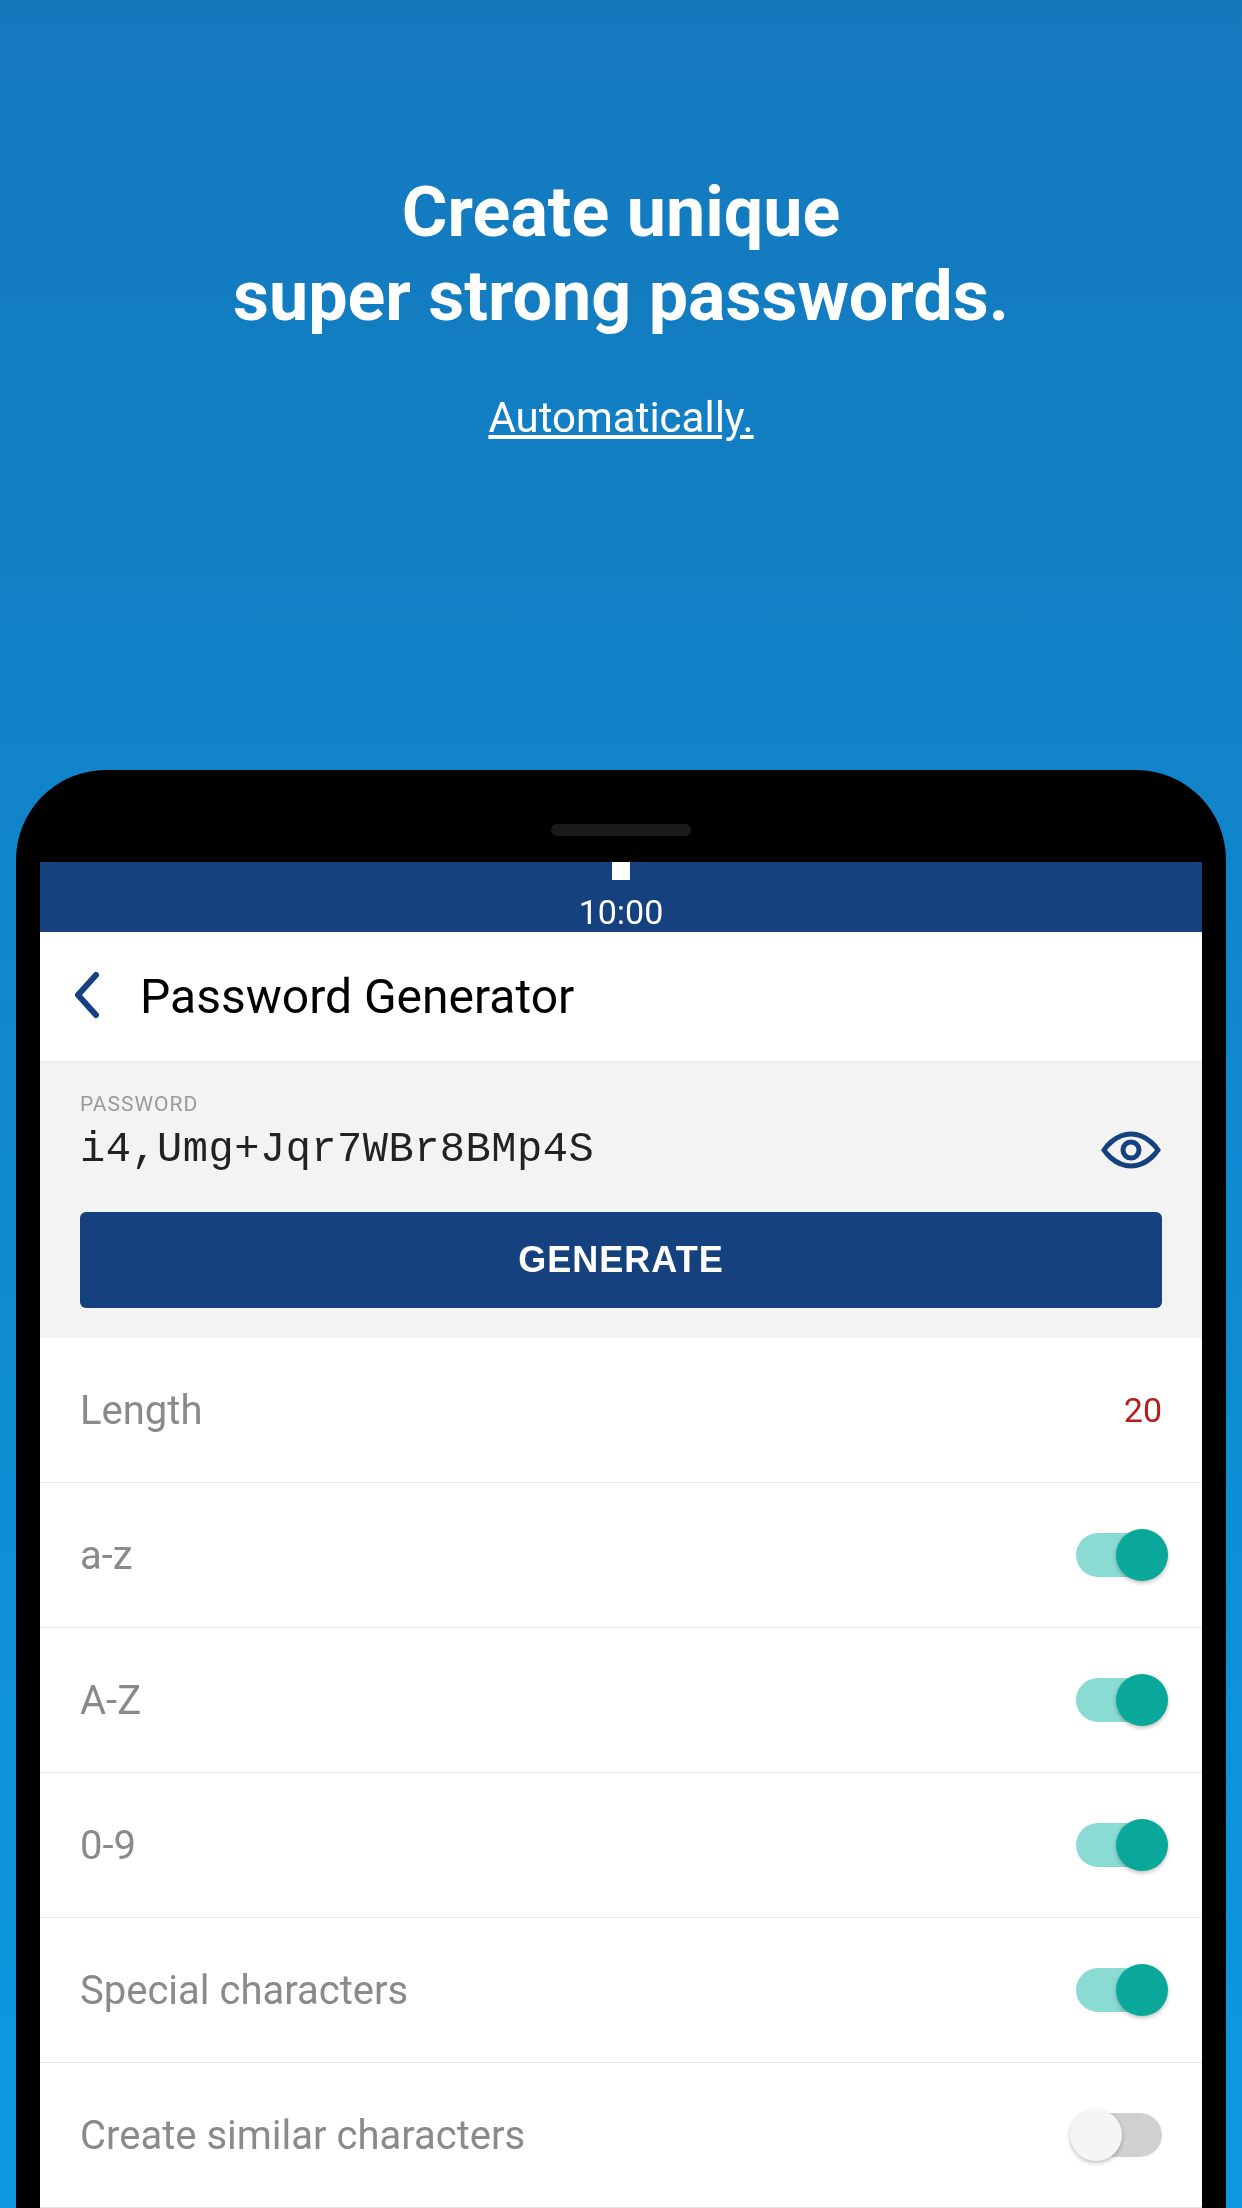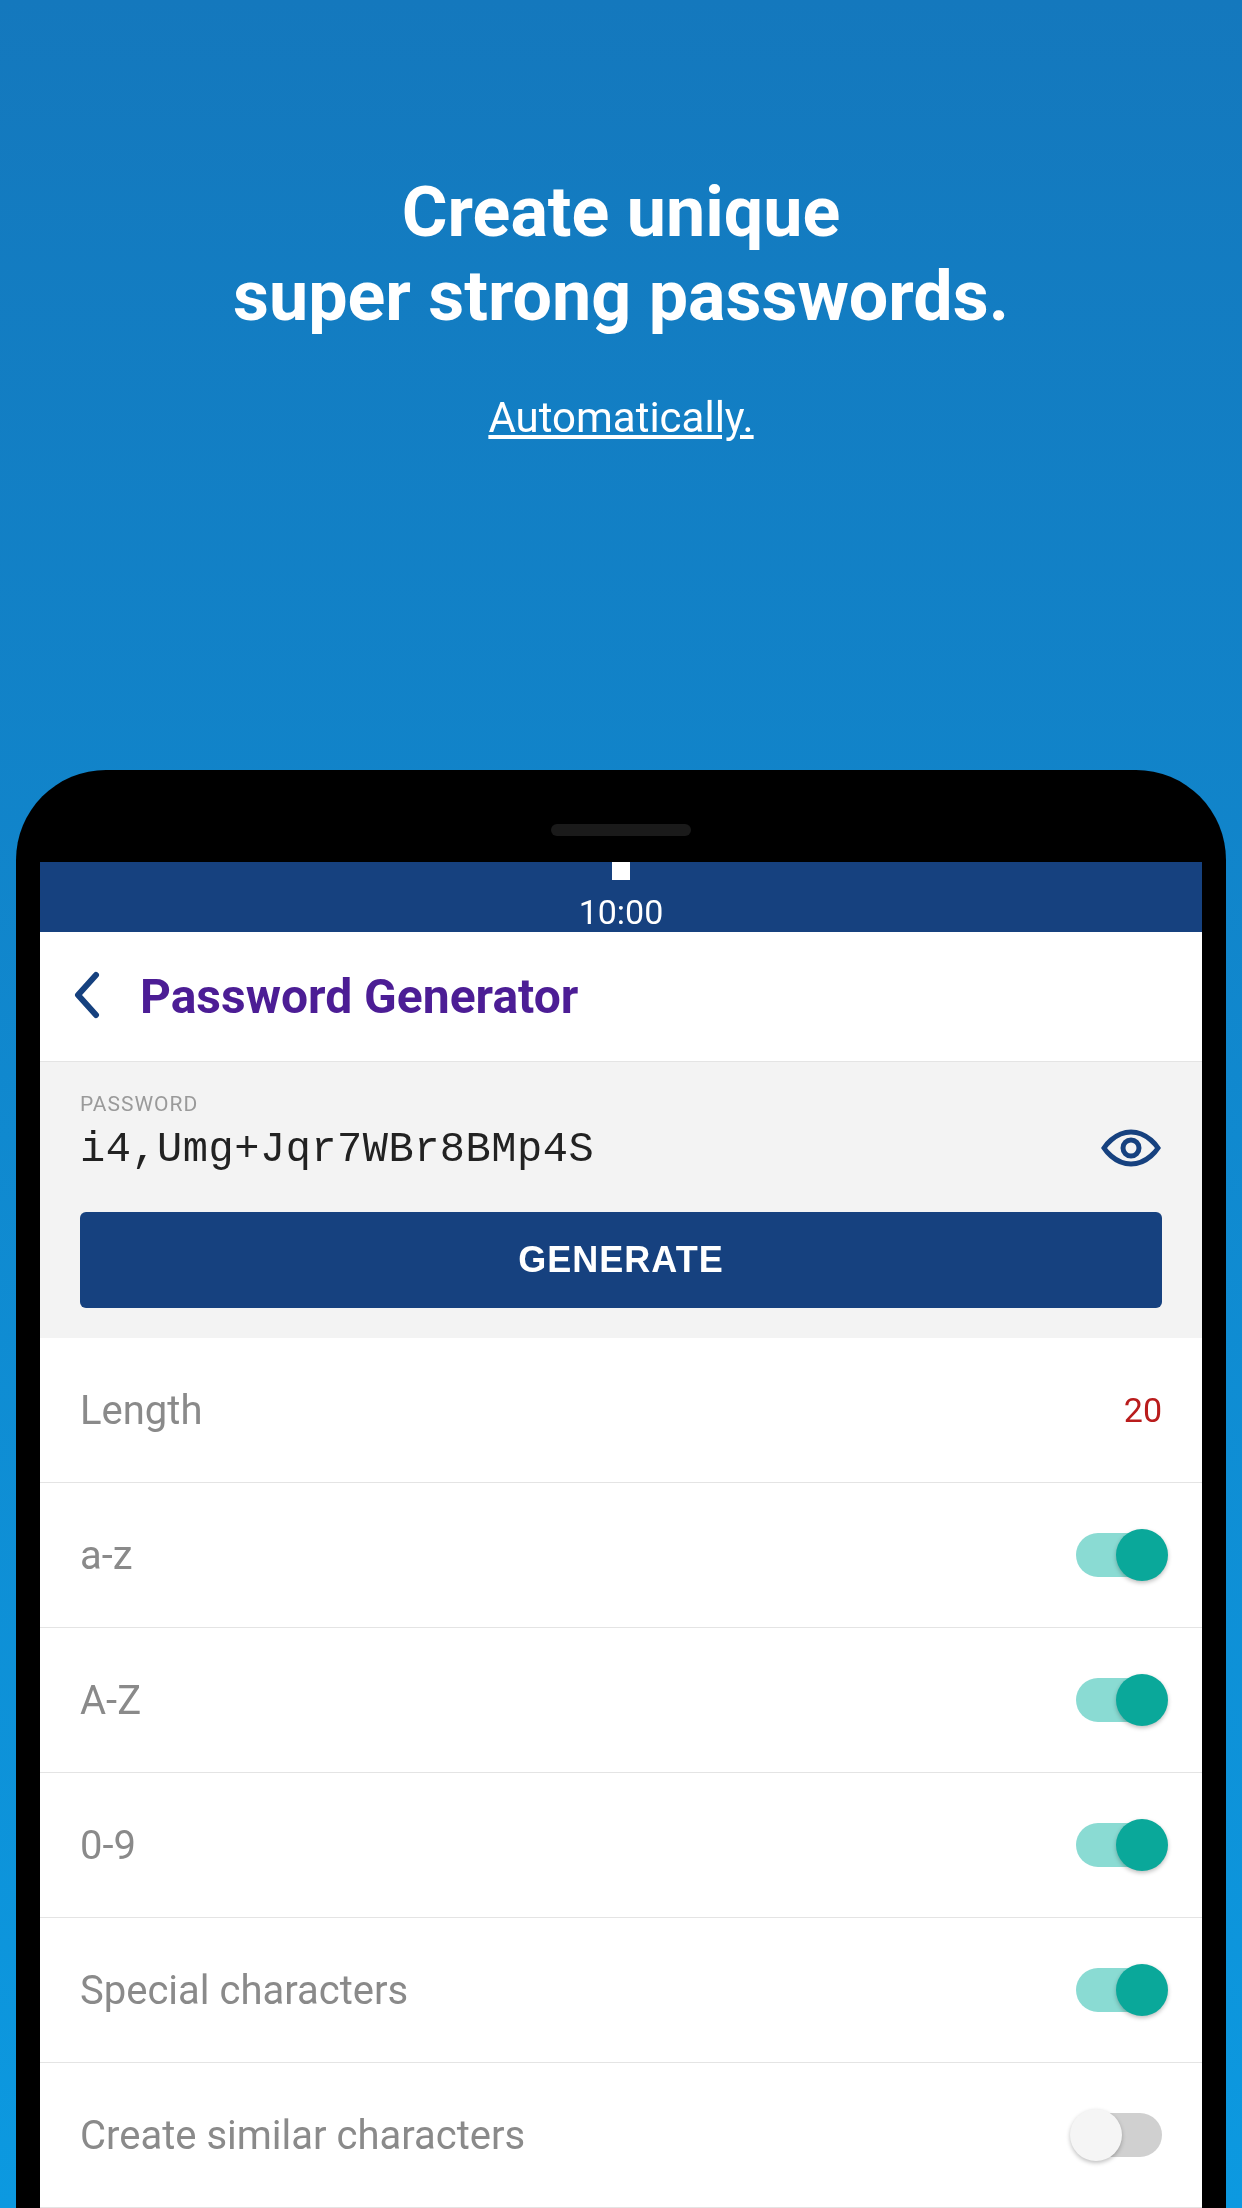--- a/index.html
+++ b/index.html
@@ -91,38 +91,38 @@
     display: flex;
     align-items: center;
     padding: 0 30px;
     gap: 40px;
     border-bottom: 1px solid #e4e4e4;
   }
   .back-icon {
     color: #16417f;
   }
   .app-title {
-    color: #4c1d95;
+    color: #000000;
     font-size: 48px;
-    font-weight: 700;
+    font-weight: 400;
   }
 
   
   .password-section {
     background: #f3f3f3;
     padding: 30px 40px 30px 40px;
   }
   .password-label {
     color: #9a9a9a;
     font-size: 21px;
     letter-spacing: 1px;
   }
   .password-row {
     display: flex;
-    align-items: center;
+    align-items: flex-end;
     justify-content: space-between;
     margin-top: 10px;
   }
   .password-value {
     font-family: "Courier New", monospace;
     font-size: 42px;
     color: #222;
     letter-spacing: 0.5px;
   }
   .eye-icon { color: #16417f; }

